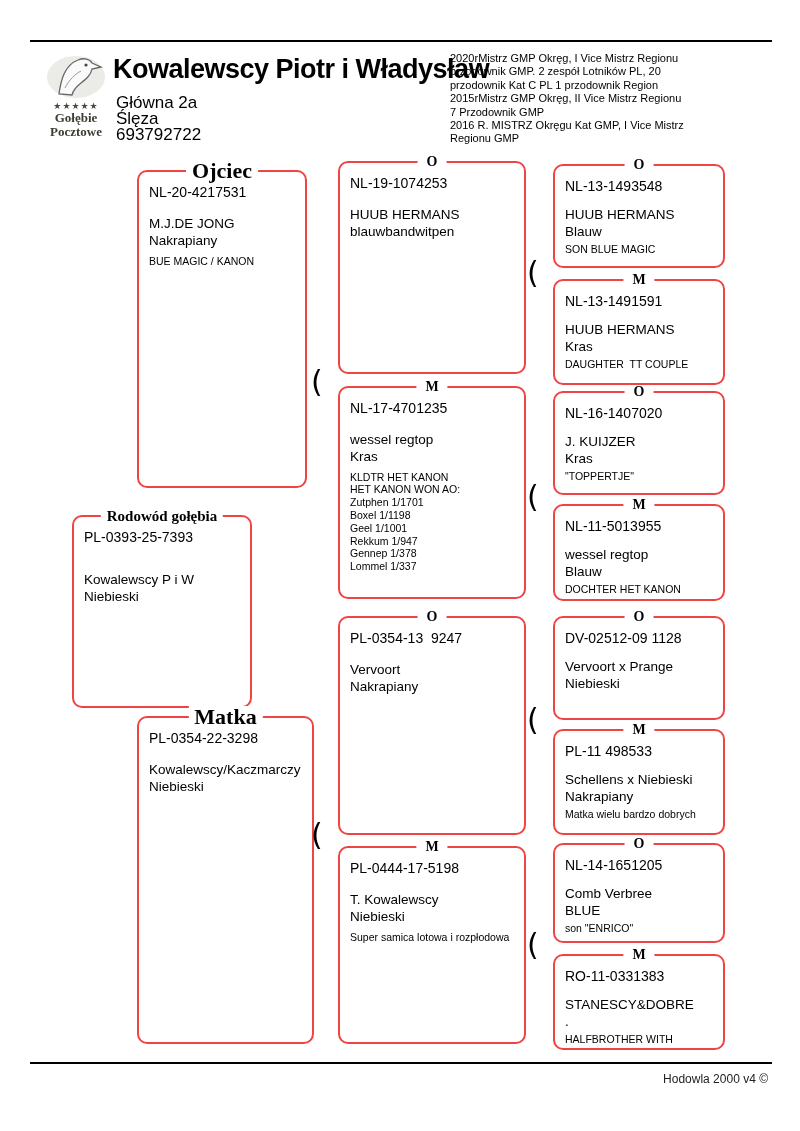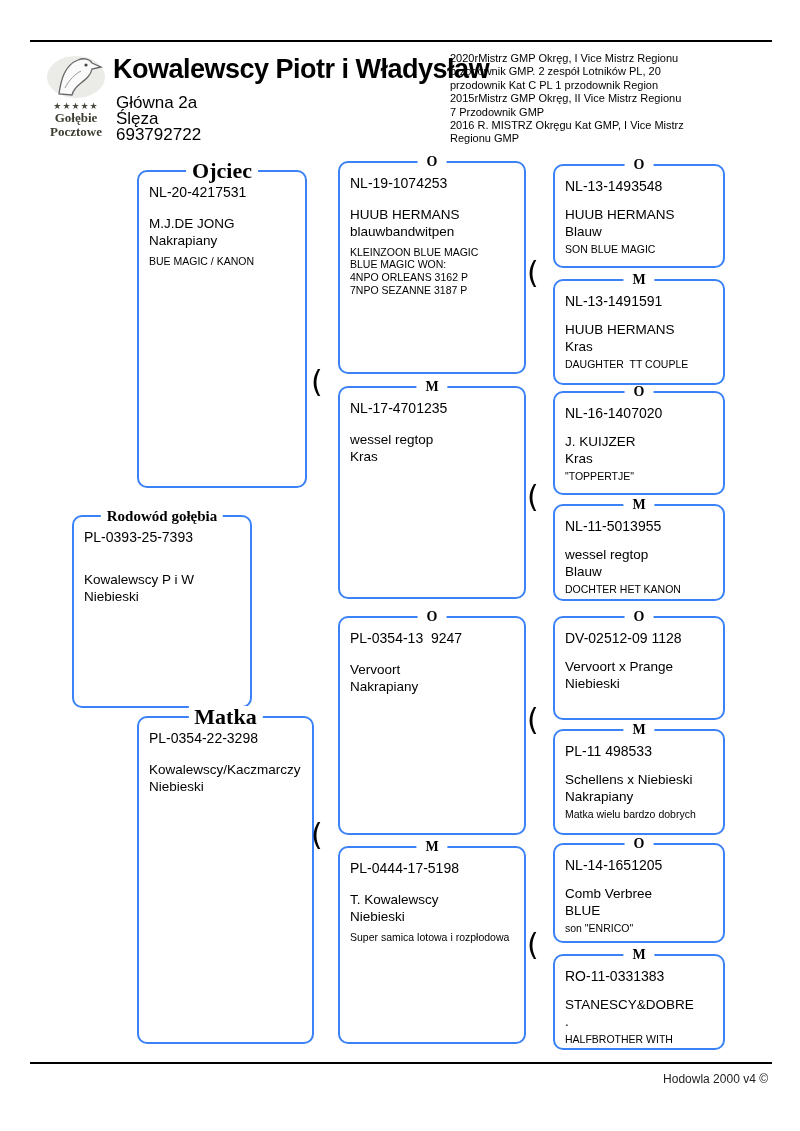--- a/index.html
+++ b/index.html
@@ -15,21 +15,21 @@
   .logo { position:absolute; left:40px; top:52px; width:72px; text-align:center; }
   .logo svg { display:block; margin:0 auto; }
   .stars { font-size:9px; letter-spacing:1px; color:#4a4a40; margin-top:1px; }
   .logo-line { font-family:"Liberation Serif", serif; font-weight:bold; font-size:13px; color:#3d3d33; line-height:1.1; }
 
   .title { position:absolute; left:113px; top:54px; font-size:27px; font-weight:bold; letter-spacing:-0.5px; white-space:nowrap; }
   .address { position:absolute; left:116px; top:95px; font-size:17px; line-height:16px; }
   .achievements { position:absolute; right:30px; top:52px; width:320px; text-align:left; font-size:11px; line-height:13.4px; white-space:pre-line; }
 
   
-  .pbox { position:absolute; border:2px solid #3b82f6; border-radius:10px; background:#fff; padding:12px 8px 0 10px; }
+  .pbox { position:absolute; border:2px solid #ef4444; border-radius:10px; background:#fff; padding:12px 8px 0 10px; }
   .box-label { position:absolute; left:50%; transform:translateX(-50%); background:#fff; padding:0 6px; font-family:"Liberation Serif", serif; font-weight:bold; white-space:nowrap; line-height:1; }
   .box-label.big { font-size:22px; top:-12px; }
   .box-label.small { font-size:15px; top:-8px; }
   .box-label.sex { font-size:14px; top:-8px; padding:0 9px; }
 
   .ring { font-size:14px; white-space:pre; margin-bottom:15px; }
   .ring.gap-lg { margin-bottom:26px; }
   .name { font-size:13.5px; line-height:1.28; }
   .colorline { font-size:13.5px; line-height:1.28; margin-bottom:5px; }
   .notes { font-size:10.5px; line-height:1.22; white-space:pre-wrap; }
@@ -93,31 +93,35 @@
     <div class="ring">PL-0354-22-3298</div>
     <div class="name">Kowalewscy/Kaczmarczy</div>
     <div class="colorline">Niebieski</div>
   </div>
 
   <div class="pbox" style="left:338px; top:161px; width:188px; height:213px;">
     <div class="box-label sex">O</div>
     <div class="ring">NL-19-1074253</div>
     <div class="name">HUUB HERMANS</div>
     <div class="colorline">blauwbandwitpen</div>
-    <div class="notes">KLEINZOON BLUE MAGIC
-BLUE MAGIC WON:
-4NPO ORLEANS 3162 P
-7NPO SEZANNE 3187 P</div>
   </div>
 
   <div class="pbox" style="left:338px; top:386px; width:188px; height:213px;">
     <div class="box-label sex">M</div>
     <div class="ring">NL-17-4701235</div>
     <div class="name">wessel regtop</div>
     <div class="colorline">Kras</div>
+    <div class="notes">KLDTR HET KANON
+HET KANON WON AO:
+Zutphen 1/1701
+Boxel 1/1198
+Geel 1/1001
+Rekkum 1/947
+Gennep 1/378
+Lommel 1/337</div>
   </div>
 
   <div class="pbox" style="left:338px; top:616px; width:188px; height:219px;">
     <div class="box-label sex">O</div>
     <div class="ring">PL-0354-13  9247</div>
     <div class="name">Vervoort</div>
     <div class="colorline">Nakrapiany</div>
   </div>
 
   <div class="pbox" style="left:338px; top:846px; width:188px; height:198px;">

